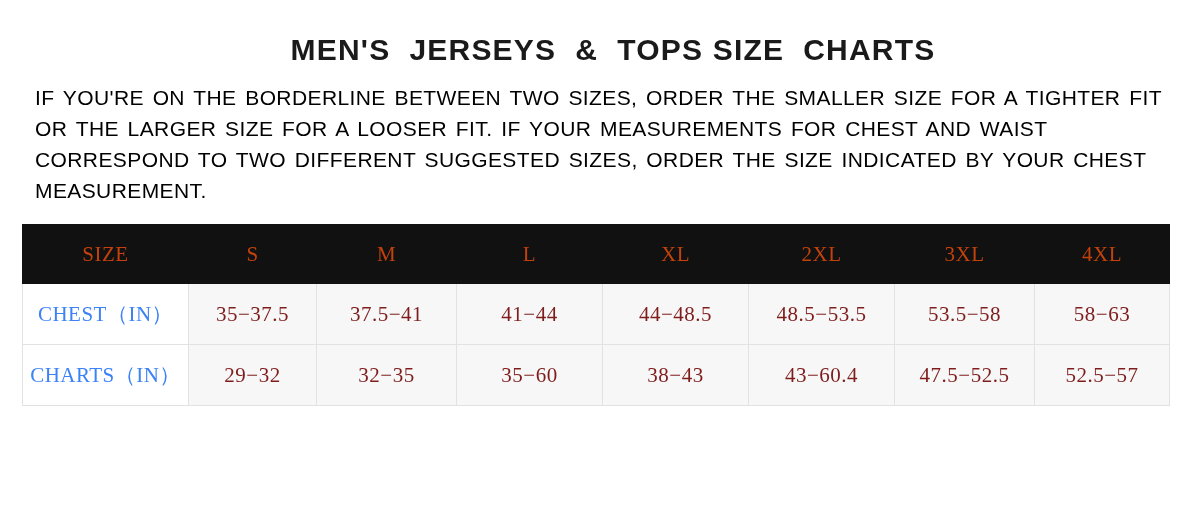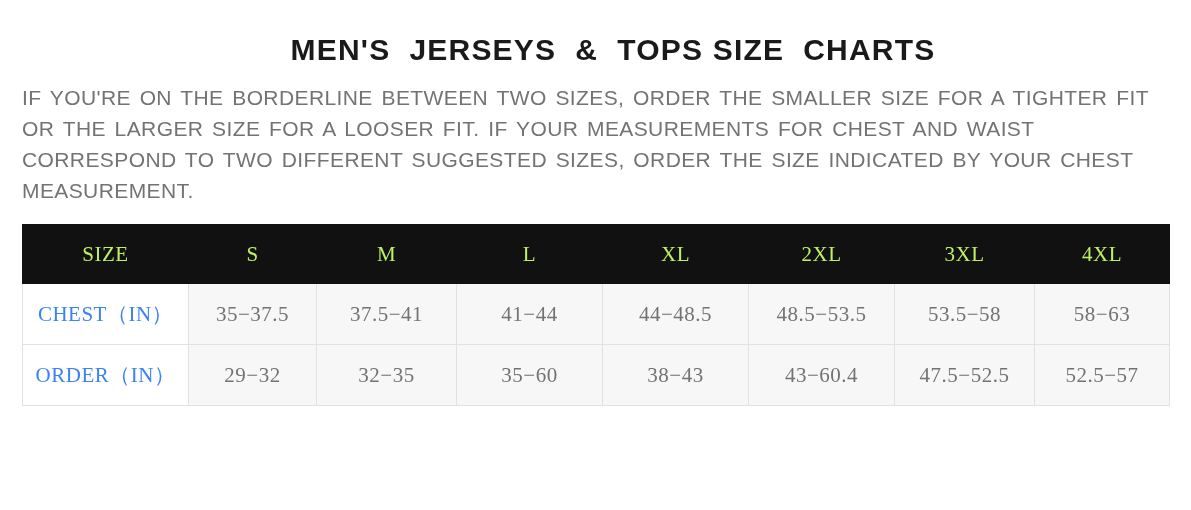--- a/index.html
+++ b/index.html
@@ -28,25 +28,25 @@
     font-size: 30px;
     letter-spacing: 1.2px;
     color: #1a1a1a;
     margin: 0;
     padding-top: 33px;
     white-space: pre;
     padding-left: 35px;
   }
   .intro {
     margin: 0;
-    padding: 16px 22px 0 22px;
+    padding: 16px 22px 0 35px;
     font-family: "Liberation Sans", sans-serif;
     font-size: 21px;
     line-height: 1.47;
-    color: #737373;
+    color: #000000;
     text-align: left;
     letter-spacing: 0.4px;
     word-spacing: 2.5px;
   }
   .table-wrap {
     padding: 18px 22px 0 22px;
   }
   table.size-chart {
     border-collapse: collapse;
     width: 1147px;
@@ -57,29 +57,29 @@
   table.size-chart td {
     border: 1px solid #e2e2e2;
     text-align: center;
     vertical-align: middle;
     height: 58px;
     font-size: 21px;
     letter-spacing: 0.5px;
   }
   table.size-chart thead th {
     background: #111111;
-    color: #bef264;
+    color: #c2410c;
     border: 1px solid #111111;
     font-weight: normal;
     font-size: 21px;
     height: 56px;
   }
   table.size-chart tbody td {
     background: #f7f7f7;
-    color: #737373;
+    color: #7f1d1d;
   }
   table.size-chart tbody td.row-label {
     background: #ffffff;
     color: #3b82f6;
   }
   col.c0 { width: 166px; }
   col.c1 { width: 128px; }
   col.c2 { width: 140px; }
   col.c3 { width: 146px; }
   col.c4 { width: 146px; }
@@ -125,21 +125,21 @@
           <td class="row-label">CHEST（IN）</td>
           <td>35−37.5</td>
           <td>37.5−41</td>
           <td>41−44</td>
           <td>44−48.5</td>
           <td>48.5−53.5</td>
           <td>53.5−58</td>
           <td>58−63</td>
         </tr>
         <tr>
-          <td class="row-label">ORDER（IN）</td>
+          <td class="row-label">CHARTS（IN）</td>
           <td>29−32</td>
           <td>32−35</td>
           <td>35−60</td>
           <td>38−43</td>
           <td>43−60.4</td>
           <td>47.5−52.5</td>
           <td>52.5−57</td>
         </tr>
       </tbody>
     </table>

